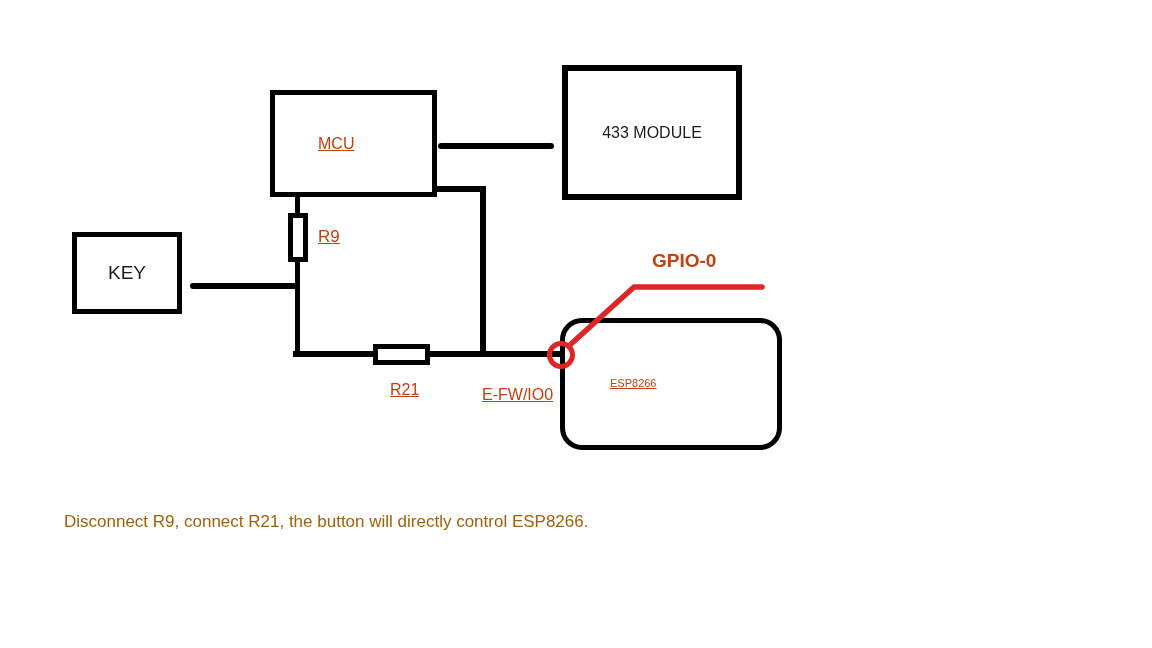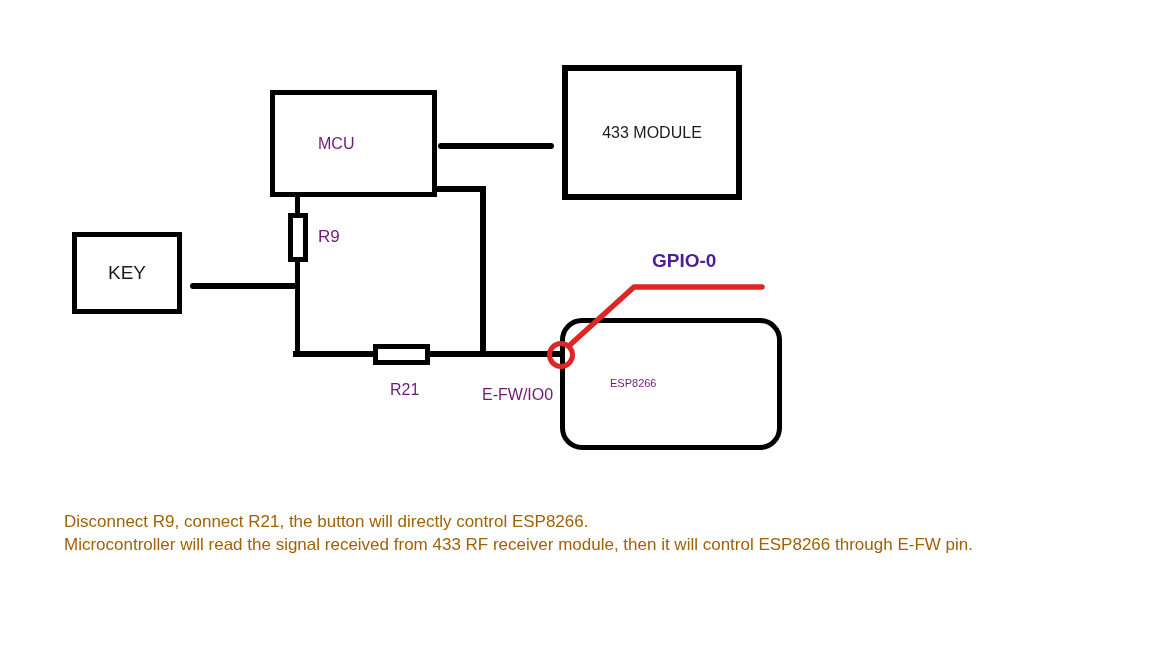--- a/index.html
+++ b/index.html
@@ -29,22 +29,23 @@
     align-items: center;
     justify-content: center;
   }
   .block-label {
     color: #1c1c1c;
     font-size: 16px;
     white-space: nowrap;
   }
   .free-label {
     position: absolute;
-    color: #701a75;
+    color: #c2410c;
     white-space: nowrap;
+    text-decoration: underline;
   }
   .annotation-label {
     position: absolute;
     font-weight: bold;
     font-size: 19px;
     white-space: nowrap;
   }
   .overlay-svg {
     position: absolute;
     left: 0;
@@ -86,25 +87,24 @@
     <span class="block-label" style="font-size:19px;">KEY</span>
   </div>
   <div class="block" style="left:560px; top:318px; width:222px; height:132px; border-radius:22px;"></div>
 
   <div class="free-label" style="left:318px; top:135px; font-size:16px;">MCU</div>
   <div class="free-label" style="left:610px; top:377px; font-size:11px;">ESP8266</div>
   <div class="free-label" style="left:318px; top:227px; font-size:17px;">R9</div>
   <div class="free-label" style="left:378px; top:381px; font-size:16px;margin-left:12px;">R21</div>
   <div class="free-label" style="left:482px; top:366px; font-size:16px;margin-top:20px;">E-FW/IO0</div>
 
-  <div class="annotation-label" style="left: 652px; top: 250px; color: #4c1d95;">GPIO-0</div>
+  <div class="annotation-label" style="left: 652px; top: 250px; color: #c2410c;">GPIO-0</div>
 
   <svg class="overlay-svg" viewBox="0 0 1152 648" xmlns="http://www.w3.org/2000/svg">
     <polyline points="762,287 634,287 571,344" fill="none" stroke-width="5.5" stroke-linecap="round" stroke-linejoin="round" stroke="#dd2626"></polyline>
     <circle cx="561" cy="355" r="11.5" fill="none" stroke-width="5" stroke="#dd2626"></circle>
   </svg>
 
   <div class="notes">
     <div>Disconnect R9, connect R21, the button will directly control ESP8266.</div>
-    <div>Microcontroller will read the signal received from 433 RF receiver module, then it will control ESP8266 through E-FW pin.</div>
   </div>
 
 </div>
 
 </body></html>

